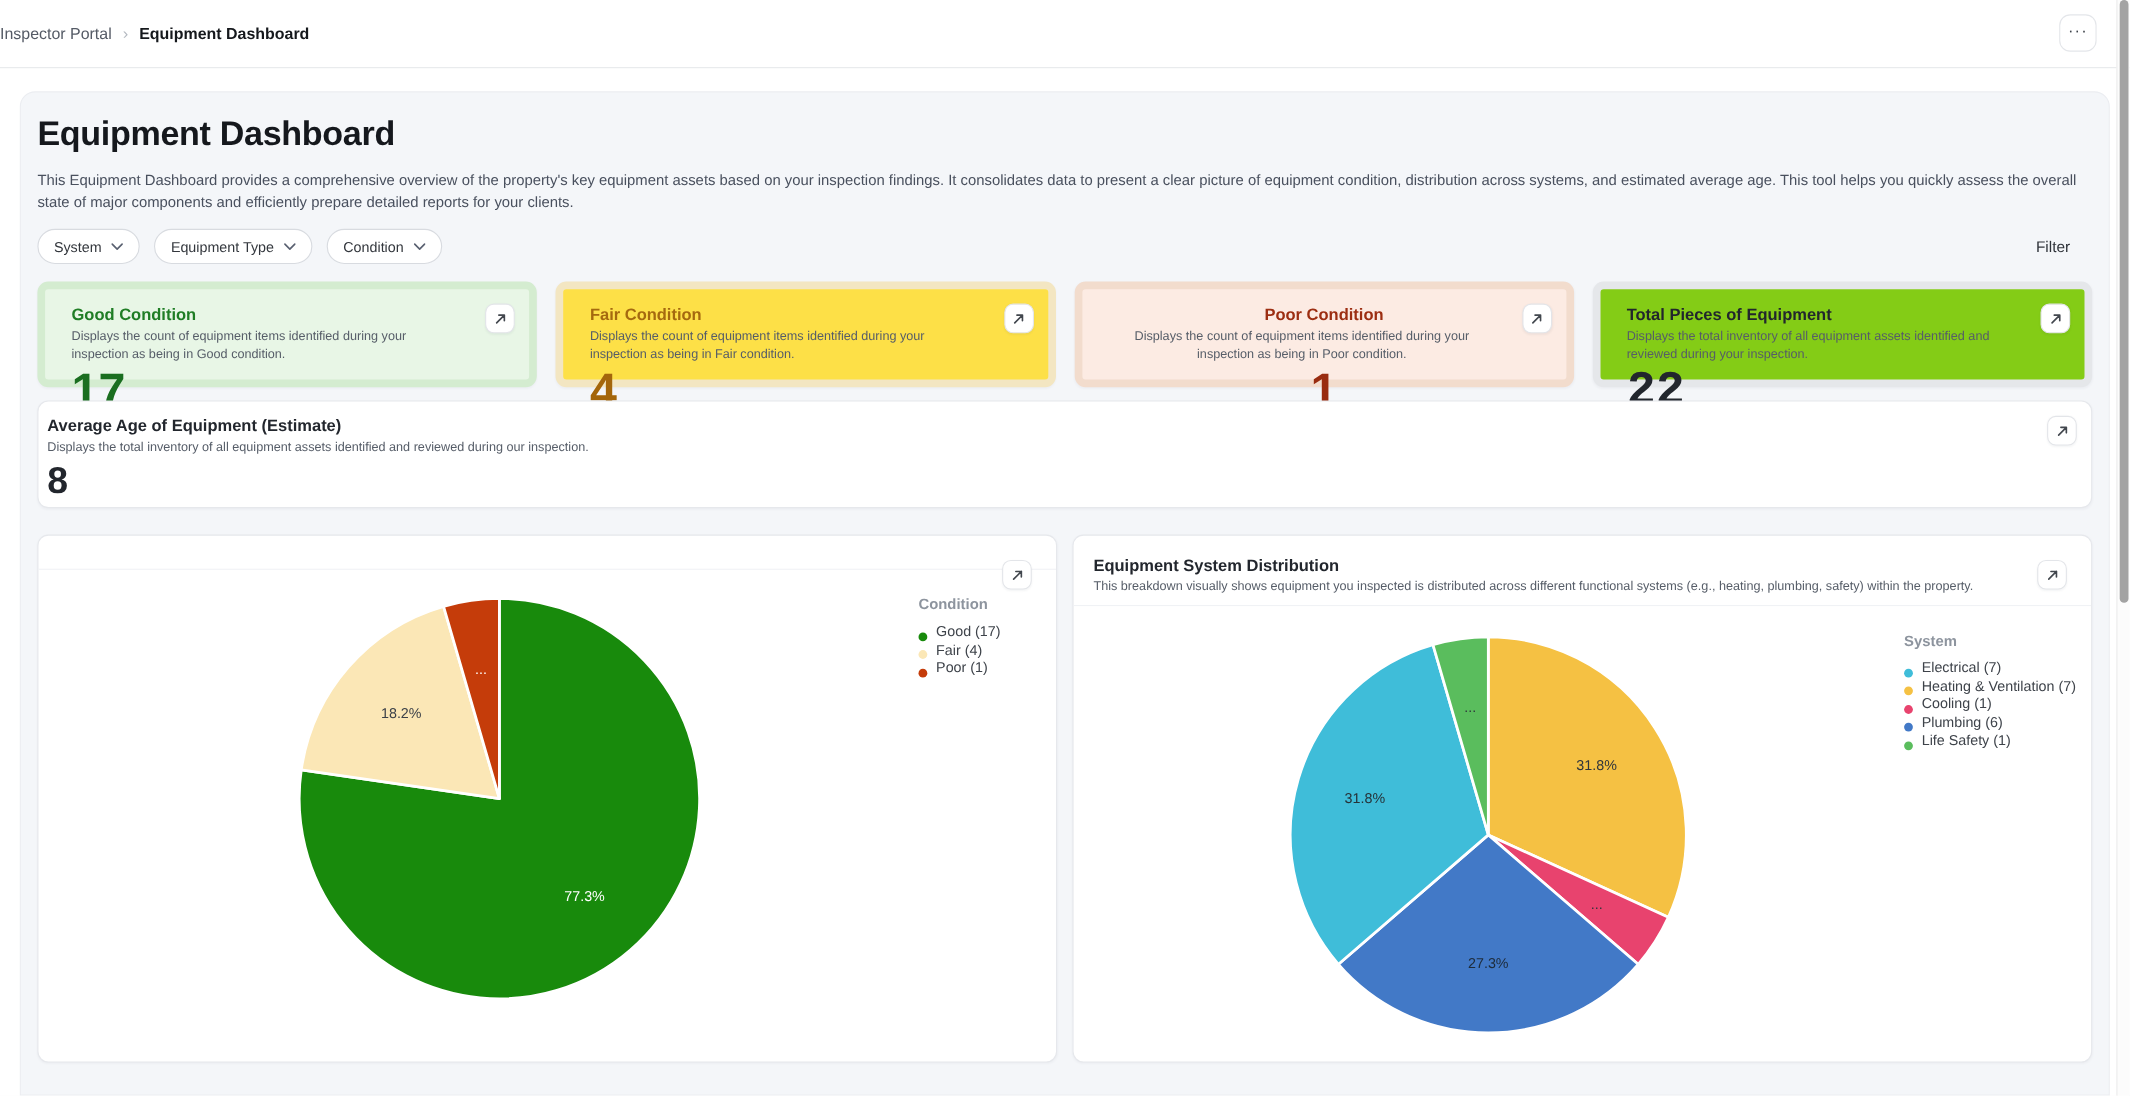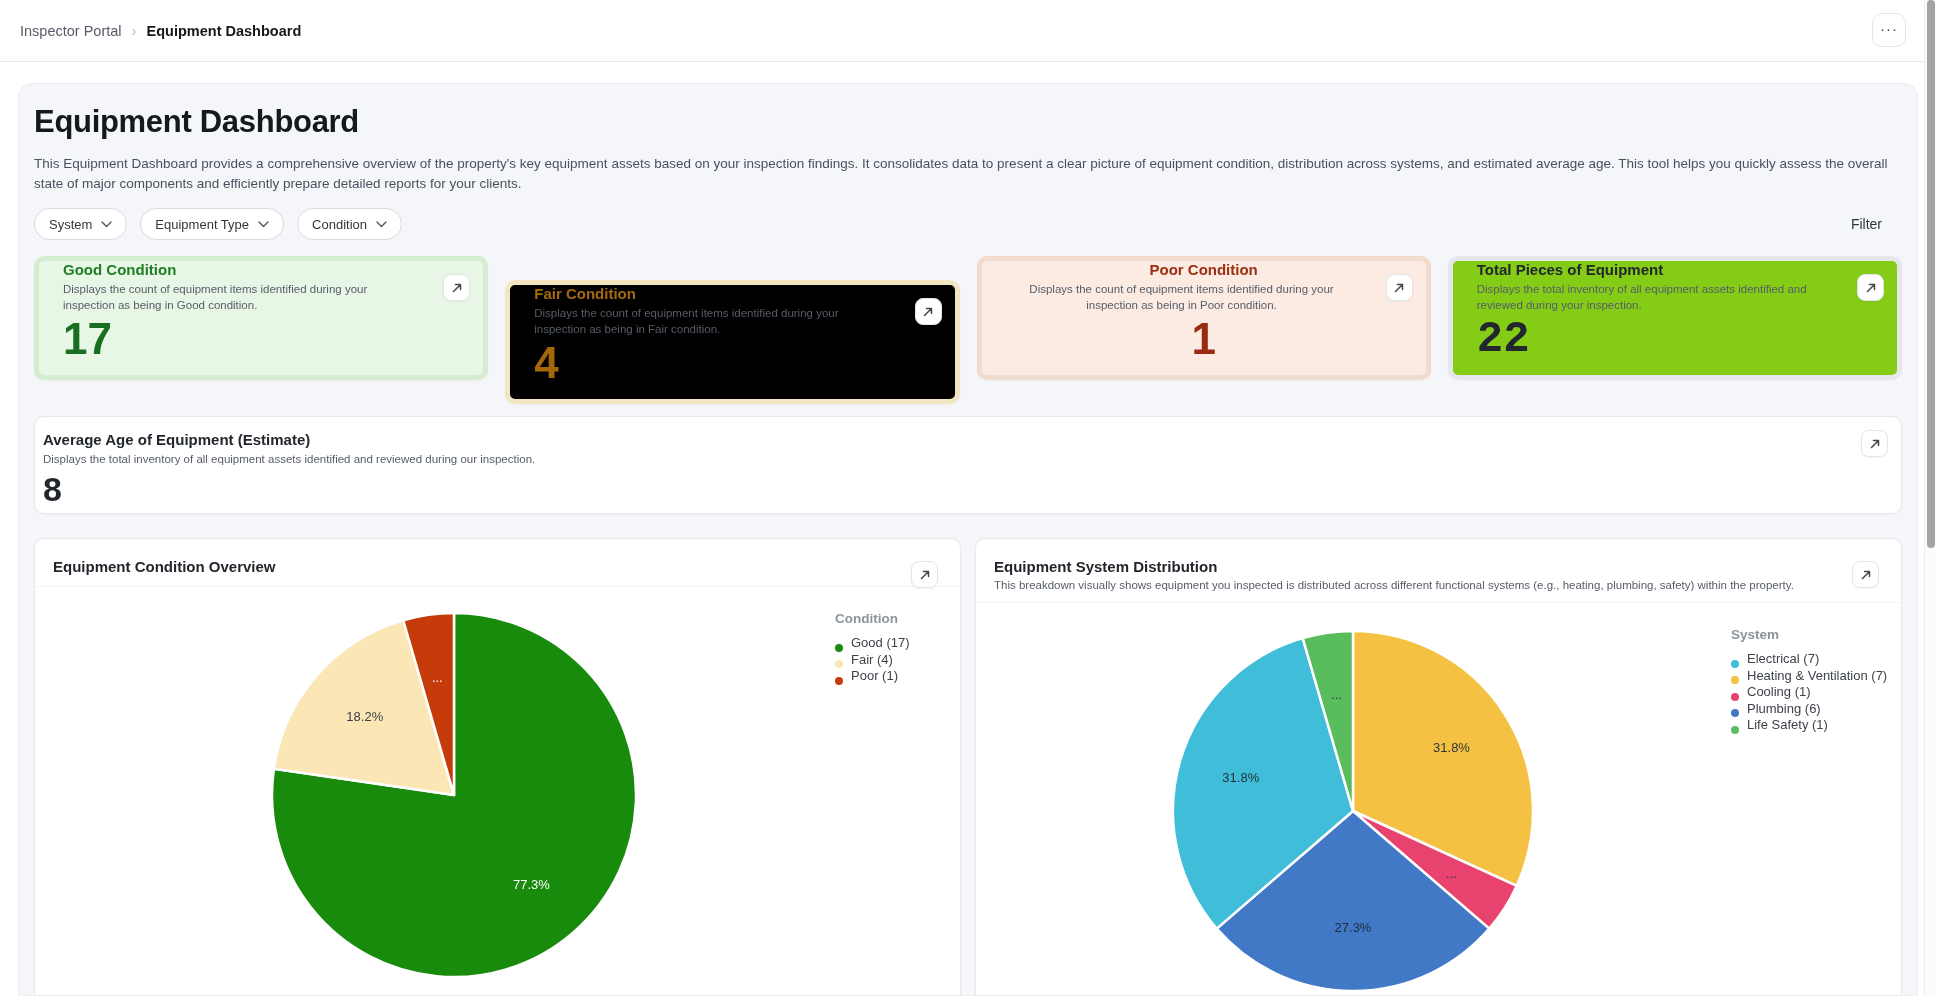--- a/index.html
+++ b/index.html
@@ -1,43 +1,43 @@
 <!DOCTYPE html>
 <html><head>
 <meta charset="utf-8">
 <style>
   * { box-sizing: border-box; }
   html,body { margin:0; padding:0; width:1936px; height:996px; overflow:hidden;
     background:#fff; font-family:"Liberation Sans","DejaVu Sans",sans-serif; }
   
   .topbar { position:absolute; left:0; top:0; width:1936px; height:62px; background:#fff;
     border-bottom:1px solid #e7e9ec; display:flex; align-items:center; }
-  .breadcrumb { display:flex; align-items:center; gap:10px; padding-left:20px; font-size:14.5px; }
+  .breadcrumb { display:flex; align-items:center; gap:10px; font-size:14.5px; }
   .breadcrumb a { color:#555b66; text-decoration:none; cursor:pointer; }
   .breadcrumb .sep { color:#b4b9c0; font-size:15px; }
   .breadcrumb .current { color:#15181c; font-weight:700; }
   .more-btn { position:absolute; right:30px; top:13px; width:34px; height:34px; background:#fff;
     border:1px solid #e4e6ea; border-radius:10px; font-size:15px; color:#3d424a; cursor:pointer;
     line-height:1; padding:0 0 4px; letter-spacing:1px; }
   
   .panel { position:absolute; left:18px; top:83px; width:1900px; height:913px;
     background:#f4f6f9; border:1px solid #ebedf1; border-radius:14px 14px 0 0;
     padding:20px 15px 0; overflow:hidden; }
   h1.page-title { margin:0; font-size:31px; font-weight:700; color:#15181d; letter-spacing:-0.3px; }
   .page-desc { margin:14px 0 0; font-size:13.5px; line-height:1.45; color:#49505e; max-width:1856px; }
   
   .filter-row { margin-top:15px; display:flex; align-items:center; gap:13px; }
   .pill { display:inline-flex; align-items:center; gap:9px; height:32px; padding:0 14px;
     background:#fff; border:1px solid #d8dbe0; border-radius:16px; font-size:13px; color:#33373d; cursor:pointer; }
   .pill svg { display:block; }
   .filter-label { margin-left:auto; padding-right:20px; font-size:14px; color:#2f333a; cursor:pointer; }
   
   .stat-grid { margin-top:16px; display:grid; grid-template-columns:repeat(4,1fr); gap:17px; }
-  .stat-card { position:relative; height:124px; border:5px solid #8b5cf6; border-radius:10px;
-    background:#fff; padding:0 24px; box-shadow:0 1px 2px rgba(20,30,50,.03); }
+  .stat-card { position:relative; height:96px; border:7px solid #8b5cf6; border-radius:10px;
+    background:#fff; padding:15px 24px; box-shadow:0 1px 2px rgba(20,30,50,.03); }
   .stat-title { margin:0; font-size:15px; font-weight:700; color:#22262d; }
   .stat-desc { margin:4px 0 0; font-size:11.5px; line-height:1.35; color:#565d68; max-width:352px; }
   .stat-value { margin-top:4px; font-size:44px; font-weight:700; line-height:1; color:#22262d; }
   .expand-btn { position:absolute; top:13px; right:13px; width:27px; height:27px; background:#fff;
     border:1px solid #e3e5e9; border-radius:8px; display:flex; align-items:center; justify-content:center;
     cursor:pointer; box-shadow:0 1px 2px rgba(20,30,50,.05); padding:0; }
   
   .avg-card { position:relative; margin-top:12px; height:98px; border:1px solid #e6e8ec; border-radius:10px;
     background:#fff; padding:14px 8px; box-shadow:0 1px 2px rgba(20,30,50,.03); }
   .avg-card .stat-desc { max-width:none; }
@@ -106,21 +106,21 @@
     <section class="stat-card" style="background: rgb(232, 246, 230); border-color: rgb(212, 236, 208);">
       <button class="expand-btn">
         <svg width="12" height="12" viewBox="0 0 12 12">
             <path d="M2.5 9.5 L9.5 2.5 M4.5 2.5 H9.5 V7.5" fill="none" stroke="#42474e" stroke-width="1.5" stroke-linecap="round" stroke-linejoin="round"></path>
           </svg>
       </button>
       <h3 class="stat-title" style="color: rgb(31, 125, 37);">Good Condition</h3>
       <p class="stat-desc">Displays the count of equipment items identified during your inspection as being in Good condition.</p>
       <div class="stat-value" style="color: rgb(26, 110, 32);">17</div>
     </section>
-    <section class="stat-card" style="background: #000000; border-color: rgb(243, 230, 194); margin-top: 24px;">
+    <section class="stat-card" style="background: #fde047; border-color: rgb(243, 230, 194);">
       <button class="expand-btn">
         <svg width="12" height="12" viewBox="0 0 12 12">
             <path d="M2.5 9.5 L9.5 2.5 M4.5 2.5 H9.5 V7.5" fill="none" stroke="#42474e" stroke-width="1.5" stroke-linecap="round" stroke-linejoin="round"></path>
           </svg>
       </button>
       <h3 class="stat-title" style="color: rgb(165, 105, 15);">Fair Condition</h3>
       <p class="stat-desc">Displays the count of equipment items identified during your inspection as being in Fair condition.</p>
       <div class="stat-value" style="color: rgb(164, 102, 11);">4</div>
     </section>
     <section class="stat-card" style="background: rgb(252, 235, 227); border-color: rgb(242, 220, 205); text-align: center;">
@@ -152,21 +152,20 @@
         </svg>
     </button>
     <h3 class="stat-title">Average Age of Equipment (Estimate)</h3>
     <p class="stat-desc">Displays the total inventory of all equipment assets identified and reviewed during our inspection.</p>
     <div class="stat-value">8</div>
   </section>
 
   <div class="chart-grid">
     <section class="chart-card">
       <header class="chart-header">
-        <h3 class="chart-title">Equipment Condition Overview</h3>
         <button class="expand-btn">
           <svg width="12" height="12" viewBox="0 0 12 12">
               <path d="M2.5 9.5 L9.5 2.5 M4.5 2.5 H9.5 V7.5" fill="none" stroke="#42474e" stroke-width="1.5" stroke-linecap="round" stroke-linejoin="round"></path>
             </svg>
         </button>
       </header>
       <div class="chart-body">
         <svg class="pie" width="380" height="380" viewBox="0 0 380 380" style="left:229px">
             <path d="M190,190 L190.00,8.00 A182,182 0 1 1 9.90,163.79 Z" fill="#188a0c" stroke="#ffffff" stroke-width="2.5" stroke-linejoin="round"></path>
             <path d="M190,190 L9.90,163.79 A182,182 0 0 1 139.22,15.23 Z" fill="#fbe7b6" stroke="#ffffff" stroke-width="2.5" stroke-linejoin="round"></path>

